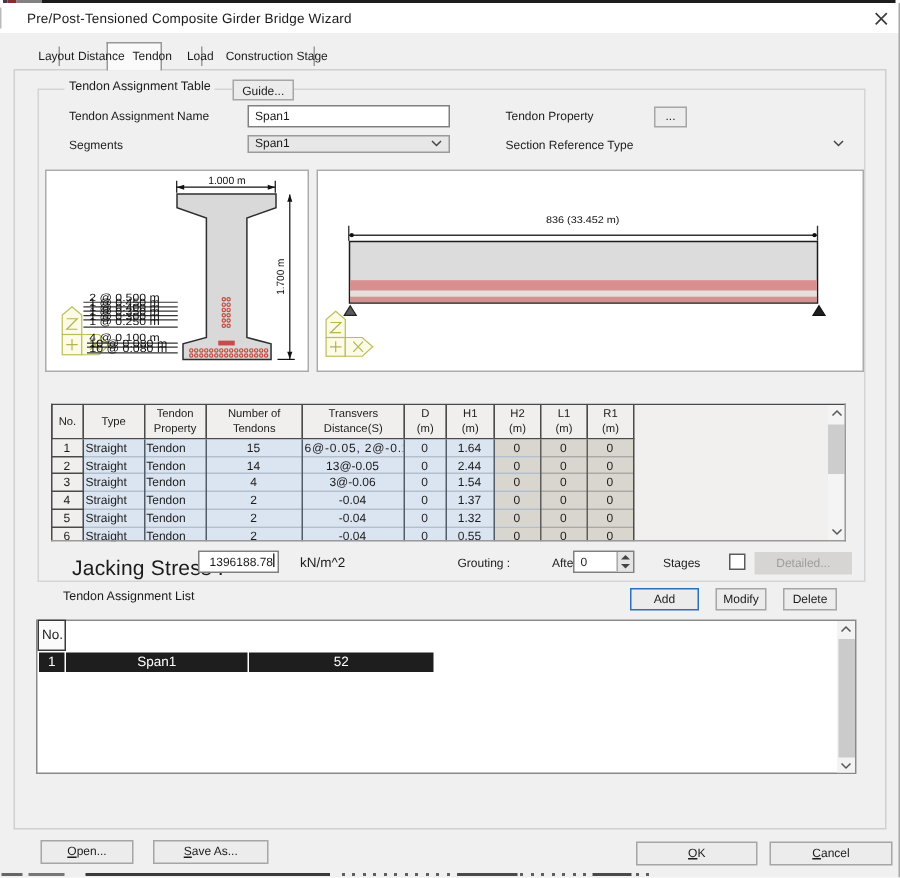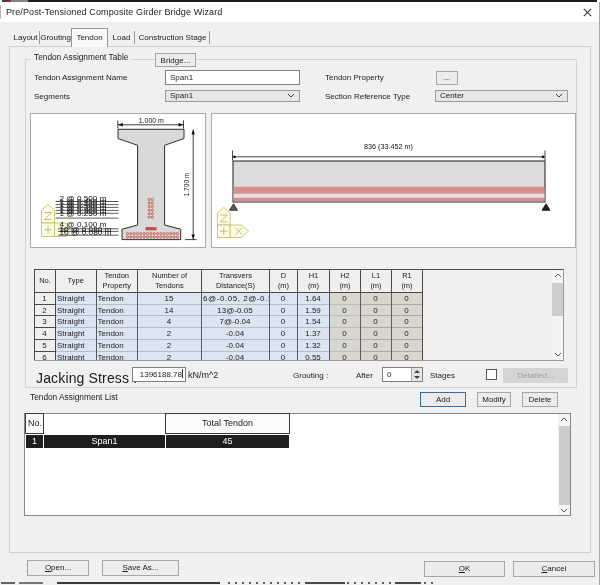--- a/index.html
+++ b/index.html
@@ -7,21 +7,21 @@
 #win {
   position:relative; width:600px; height:585px; background:#f0f0f0;
   font-family:"Liberation Sans", sans-serif; font-size:8px; color:#1b1b1b;
   -webkit-font-smoothing:antialiased;
 }
 .abs { position:absolute; }
 .btn {
   position:absolute; background:#ececec; border:1px solid #a6a6a6;
   text-align:center; color:#1b1b1b;
 }
-.lbl { position:absolute; white-space:nowrap; }
+.lbl { position:absolute; white-space:nowrap;margin-left:12px; }
 .tb { position:absolute; background:#fff; border:1px solid #808080; }
 .combo { position:absolute; background:#e7e7e7; border:1px solid #9a9a9a; }
 </style>
 </head>
 <body>
 <div id="win">
 
   <div class="abs" style="left:0;top:0;width:600px;height:2px;background:#fff"></div>
   <div class="abs" style="left:2px;top:0;width:3px;height:2px;background:#3a3a55"></div>
   <div class="abs" style="left:5px;top:0;width:6px;height:2px;background:#8a2a2a"></div>
@@ -36,41 +36,40 @@
   <svg class="abs" style="left:583px;top:8px" width="9" height="9" viewBox="0 0 9 9">
     <path d="M0.8 0.8 L8.2 8.2 M8.2 0.8 L0.8 8.2" stroke="#3a3a3a" stroke-width="1.1" fill="none"></path>
   </svg>
 
   <div class="abs" style="left:9px;top:46px;width:582px;height:507px;border:1px solid #cfcfcf;"></div>
   <div class="abs" style="left:39px;top:31px;width:1px;height:13px;background:#9a9a9a"></div>
   <div class="abs" style="left:134px;top:31px;width:1px;height:13px;background:#9a9a9a"></div>
   <div class="abs" style="left:209px;top:31px;width:1px;height:13px;background:#9a9a9a"></div>
   <div class="abs" style="left:71px;top:28px;width:37px;height:19px;background:#fafafa;border:1px solid #979797;border-bottom:none;"></div>
   <div class="lbl" style="left:9px;top:33px;width:33px;text-align:center;">Layout</div>
-  <div class="lbl" style="left:40px;top:33px;width:31px;text-align:center;">Grouting</div>
+  <div class="lbl" style="left:40px;top:33px;width:31px;text-align:center;">Distance</div>
   <div class="lbl" style="left:71px;top:33px;width:37px;text-align:center;">Tendon</div>
   <div class="lbl" style="left:108px;top:33px;width:27px;text-align:center;">Load</div>
   <div class="lbl" style="left:135px;top:33px;width:75px;text-align:center;">Construction Stage</div>
 
   <div class="abs" style="left:25px;top:59px;width:552px;height:329px;border:1px solid #d4d4d4;"></div>
   <div class="lbl" style="left:31px;top:52px;background:#f0f0f0;padding:0 3px;font-size:8.3px;">Tendon Assignment Table</div>
-  <div class="btn" style="left:155px;top:53px;width:41px;height:14px;line-height:13px;">Bridge...</div>
+  <div class="btn" style="left:155px;top:53px;width:41px;height:14px;line-height:13px;">Guide...</div>
 
   <div class="lbl" style="left:34px;top:73px;">Tendon Assignment Name</div>
   <div class="tb" style="left:165px;top:70px;width:135px;height:15px;line-height:13px;padding-left:4px;">Span1</div>
   <div class="lbl" style="left:325px;top:73px;">Tendon Property</div>
   <div class="btn" style="left:436px;top:71px;width:22px;height:14px;line-height:12px;">...</div>
 
   <div class="lbl" style="left:34px;top:92px;">Segments</div>
   <div class="combo" style="left:165px;top:90px;width:135px;height:12px;line-height:10px;padding-left:4px;">Span1</div>
   <svg class="abs" style="left:287px;top:93px" width="8" height="6" viewBox="0 0 8 6">
       <path d="M1 1 L4 4 L7 1" stroke="#444" stroke-width="1" fill="none"></path>
     </svg>
   <div class="lbl" style="left:325px;top:92px;">Section Reference Type</div>
-  <div class="combo" style="left:435px;top:90px;width:133px;height:12px;line-height:10px;padding-left:4px;">Center</div>
   <svg class="abs" style="left:555px;top:93px" width="8" height="6" viewBox="0 0 8 6">
       <path d="M1 1 L4 4 L7 1" stroke="#444" stroke-width="1" fill="none"></path>
     </svg>
 
   <div class="abs" style="left:30px;top:113px;width:176px;height:135px;background:#fff;border:1px solid #ababab;"></div>
   <div class="abs" style="left:211px;top:113px;width:365px;height:135px;background:#fff;border:1px solid #ababab;"></div>
   <svg id="secview" class="abs" style="left:30px;top:113px" width="176" height="135" viewBox="0 0 176 135">
 <path d="M88,16.3 L154,16.3 L154,25.5 L134.6,32.3 L134.6,112 L150.7,116.2 L150.7,126.6 L92,126.6 L92,116.2 L107.6,112 L107.6,32.3 L88,25.5 Z" fill="#d9d9d9" stroke="#2e2e2e" stroke-width="1"></path>
 <text x="108.8" y="9.5" font-size="7" fill="#111" textLength="25" lengthAdjust="spacingAndGlyphs">1.000 m</text>
 <line x1="87.8" y1="11.8" x2="153.5" y2="11.8" stroke="#111" stroke-width="0.8"></line>
@@ -206,29 +205,29 @@
 <div class="abs" style="left:263px;top:24.0px;width:32px;height:11.7px;background:#dbe5f2;text-align:center;font-size:8px;line-height:11.7px;">1.64</div>
 <div class="abs" style="left:295px;top:24.0px;width:31px;height:11.7px;background:#d9d6d0;text-align:center;font-size:8px;line-height:11.7px;">0</div>
 <div class="abs" style="left:326px;top:24.0px;width:31px;height:11.7px;background:#d9d6d0;text-align:center;font-size:8px;line-height:11.7px;">0</div>
 <div class="abs" style="left:357px;top:24.0px;width:31px;height:11.7px;background:#d9d6d0;text-align:center;font-size:8px;line-height:11.7px;">0</div>
 <div class="abs" style="left:0px;top:35.7px;width:21px;height:11.7px;background:#f0efee;text-align:center;font-size:8px;line-height:11.7px;">2</div>
 <div class="abs" style="left:21px;top:35.7px;width:40.5px;height:11.7px;background:#dbe5f2;text-align:center;text-align:left;padding-left:2px;font-size:8px;line-height:11.7px;">Straight</div>
 <div class="abs" style="left:61.5px;top:35.7px;width:41.5px;height:11.7px;background:#dbe5f2;text-align:center;text-align:left;padding-left:2px;font-size:8px;line-height:11.7px;">Tendon</div>
 <div class="abs" style="left:103px;top:35.7px;width:64px;height:11.7px;background:#dbe5f2;text-align:center;font-size:8px;line-height:11.7px;">14</div>
 <div class="abs" style="left:167px;top:35.7px;width:68px;height:11.7px;background:#dbe5f2;text-align:center;white-space:nowrap;overflow:hidden;font-size:8px;line-height:11.7px;">13@-0.05</div>
 <div class="abs" style="left:235px;top:35.7px;width:28px;height:11.7px;background:#dbe5f2;text-align:center;font-size:8px;line-height:11.7px;">0</div>
-<div class="abs" style="left:263px;top:35.7px;width:32px;height:11.7px;background:#dbe5f2;text-align:center;font-size:8px;line-height:11.7px;">1.59</div>
+<div class="abs" style="left:263px;top:35.7px;width:32px;height:11.7px;background:#dbe5f2;text-align:center;font-size:8px;line-height:11.7px;">2.44</div>
 <div class="abs" style="left:295px;top:35.7px;width:31px;height:11.7px;background:#d9d6d0;text-align:center;font-size:8px;line-height:11.7px;">0</div>
 <div class="abs" style="left:326px;top:35.7px;width:31px;height:11.7px;background:#d9d6d0;text-align:center;font-size:8px;line-height:11.7px;">0</div>
 <div class="abs" style="left:357px;top:35.7px;width:31px;height:11.7px;background:#d9d6d0;text-align:center;font-size:8px;line-height:11.7px;">0</div>
 <div class="abs" style="left:0px;top:47.400000000000006px;width:21px;height:11.7px;background:#f0efee;text-align:center;font-size:8px;line-height:11.7px;">3</div>
 <div class="abs" style="left:21px;top:47.400000000000006px;width:40.5px;height:11.7px;background:#dbe5f2;text-align:center;text-align:left;padding-left:2px;font-size:8px;line-height:11.7px;">Straight</div>
 <div class="abs" style="left:61.5px;top:47.400000000000006px;width:41.5px;height:11.7px;background:#dbe5f2;text-align:center;text-align:left;padding-left:2px;font-size:8px;line-height:11.7px;">Tendon</div>
 <div class="abs" style="left:103px;top:47.400000000000006px;width:64px;height:11.7px;background:#dbe5f2;text-align:center;font-size:8px;line-height:11.7px;">4</div>
-<div class="abs" style="left:167px;top:47.400000000000006px;width:68px;height:11.7px;background:#dbe5f2;text-align:center;white-space:nowrap;overflow:hidden;font-size:8px;line-height:11.7px;">7@-0.04</div>
+<div class="abs" style="left:167px;top:47.400000000000006px;width:68px;height:11.7px;background:#dbe5f2;text-align:center;white-space:nowrap;overflow:hidden;font-size:8px;line-height:11.7px;">3@-0.06</div>
 <div class="abs" style="left:235px;top:47.400000000000006px;width:28px;height:11.7px;background:#dbe5f2;text-align:center;font-size:8px;line-height:11.7px;">0</div>
 <div class="abs" style="left:263px;top:47.400000000000006px;width:32px;height:11.7px;background:#dbe5f2;text-align:center;font-size:8px;line-height:11.7px;">1.54</div>
 <div class="abs" style="left:295px;top:47.400000000000006px;width:31px;height:11.7px;background:#d9d6d0;text-align:center;font-size:8px;line-height:11.7px;">0</div>
 <div class="abs" style="left:326px;top:47.400000000000006px;width:31px;height:11.7px;background:#d9d6d0;text-align:center;font-size:8px;line-height:11.7px;">0</div>
 <div class="abs" style="left:357px;top:47.400000000000006px;width:31px;height:11.7px;background:#d9d6d0;text-align:center;font-size:8px;line-height:11.7px;">0</div>
 <div class="abs" style="left:0px;top:59.10000000000001px;width:21px;height:11.7px;background:#f0efee;text-align:center;font-size:8px;line-height:11.7px;">4</div>
 <div class="abs" style="left:21px;top:59.10000000000001px;width:40.5px;height:11.7px;background:#dbe5f2;text-align:center;text-align:left;padding-left:2px;font-size:8px;line-height:11.7px;">Straight</div>
 <div class="abs" style="left:61.5px;top:59.10000000000001px;width:41.5px;height:11.7px;background:#dbe5f2;text-align:center;text-align:left;padding-left:2px;font-size:8px;line-height:11.7px;">Tendon</div>
 <div class="abs" style="left:103px;top:59.10000000000001px;width:64px;height:11.7px;background:#dbe5f2;text-align:center;font-size:8px;line-height:11.7px;">2</div>
 <div class="abs" style="left:167px;top:59.10000000000001px;width:68px;height:11.7px;background:#dbe5f2;text-align:center;white-space:nowrap;overflow:hidden;font-size:8px;line-height:11.7px;">-0.04</div>
@@ -319,24 +318,23 @@
 
   <div class="lbl" style="left:30px;top:392px;font-size:8.3px;">Tendon Assignment List</div>
   <div class="btn" style="left:420px;top:392px;width:46px;height:15px;line-height:13px;border:1px solid #2e6fb8;">Add</div>
   <div class="btn" style="left:477px;top:392px;width:34px;height:15px;line-height:13px;">Modify</div>
   <div class="btn" style="left:522px;top:392px;width:36px;height:15px;line-height:13px;">Delete</div>
 
   <div class="abs" style="left:24px;top:413px;width:547px;height:103px;background:#fff;border:1px solid #898989;"></div>
   <div id="list" class="abs" style="left:25px;top:413px;width:264px;height:36px;">
 <div class="abs" style="left:0;top:0;width:265px;height:36px;">
 <div class="abs" style="left:0px;top:0;width:19px;height:21px;background:#fbfbfb;border:1px solid #3a3a3a;font-size:9px;line-height:19px;text-align:left;padding-left:2px;">No.</div>
-<div class="abs" style="left:140px;top:0;width:125px;height:21px;background:#fbfbfb;border:1px solid #3a3a3a;font-size:9px;line-height:19px;text-align:center;">Total Tendon</div>
 <div class="abs" style="left:1px;top:22px;width:17px;height:13px;background:#1e1e1e;color:#fff;font-size:9px;line-height:13px;text-align:center;">1</div>
 <div class="abs" style="left:19px;top:22px;width:121px;height:13px;background:#1e1e1e;color:#fff;font-size:9px;line-height:13px;text-align:center;">Span1</div>
-<div class="abs" style="left:141px;top:22px;width:123px;height:13px;background:#1e1e1e;color:#fff;font-size:9px;line-height:13px;text-align:center;">45</div>
+<div class="abs" style="left:141px;top:22px;width:123px;height:13px;background:#1e1e1e;color:#fff;font-size:9px;line-height:13px;text-align:center;">52</div>
 </div>
 </div>
 
   <div class="abs" style="left:558px;top:414px;width:12px;height:101px;background:#f3f3f3;"></div>
   <svg class="abs" style="left:560px;top:417px" width="8" height="5" viewBox="0 0 8 5">
       <path d="M1 4 L4 1 L7 4" stroke="#555" stroke-width="1" fill="none"></path>
     </svg>
   <div class="abs" style="left:559px;top:426px;width:11px;height:79px;background:#cbcbcb;"></div>
   <svg class="abs" style="left:560px;top:508px" width="8" height="5" viewBox="0 0 8 5">
       <path d="M1 1 L4 4 L7 1" stroke="#555" stroke-width="1" fill="none"></path>

